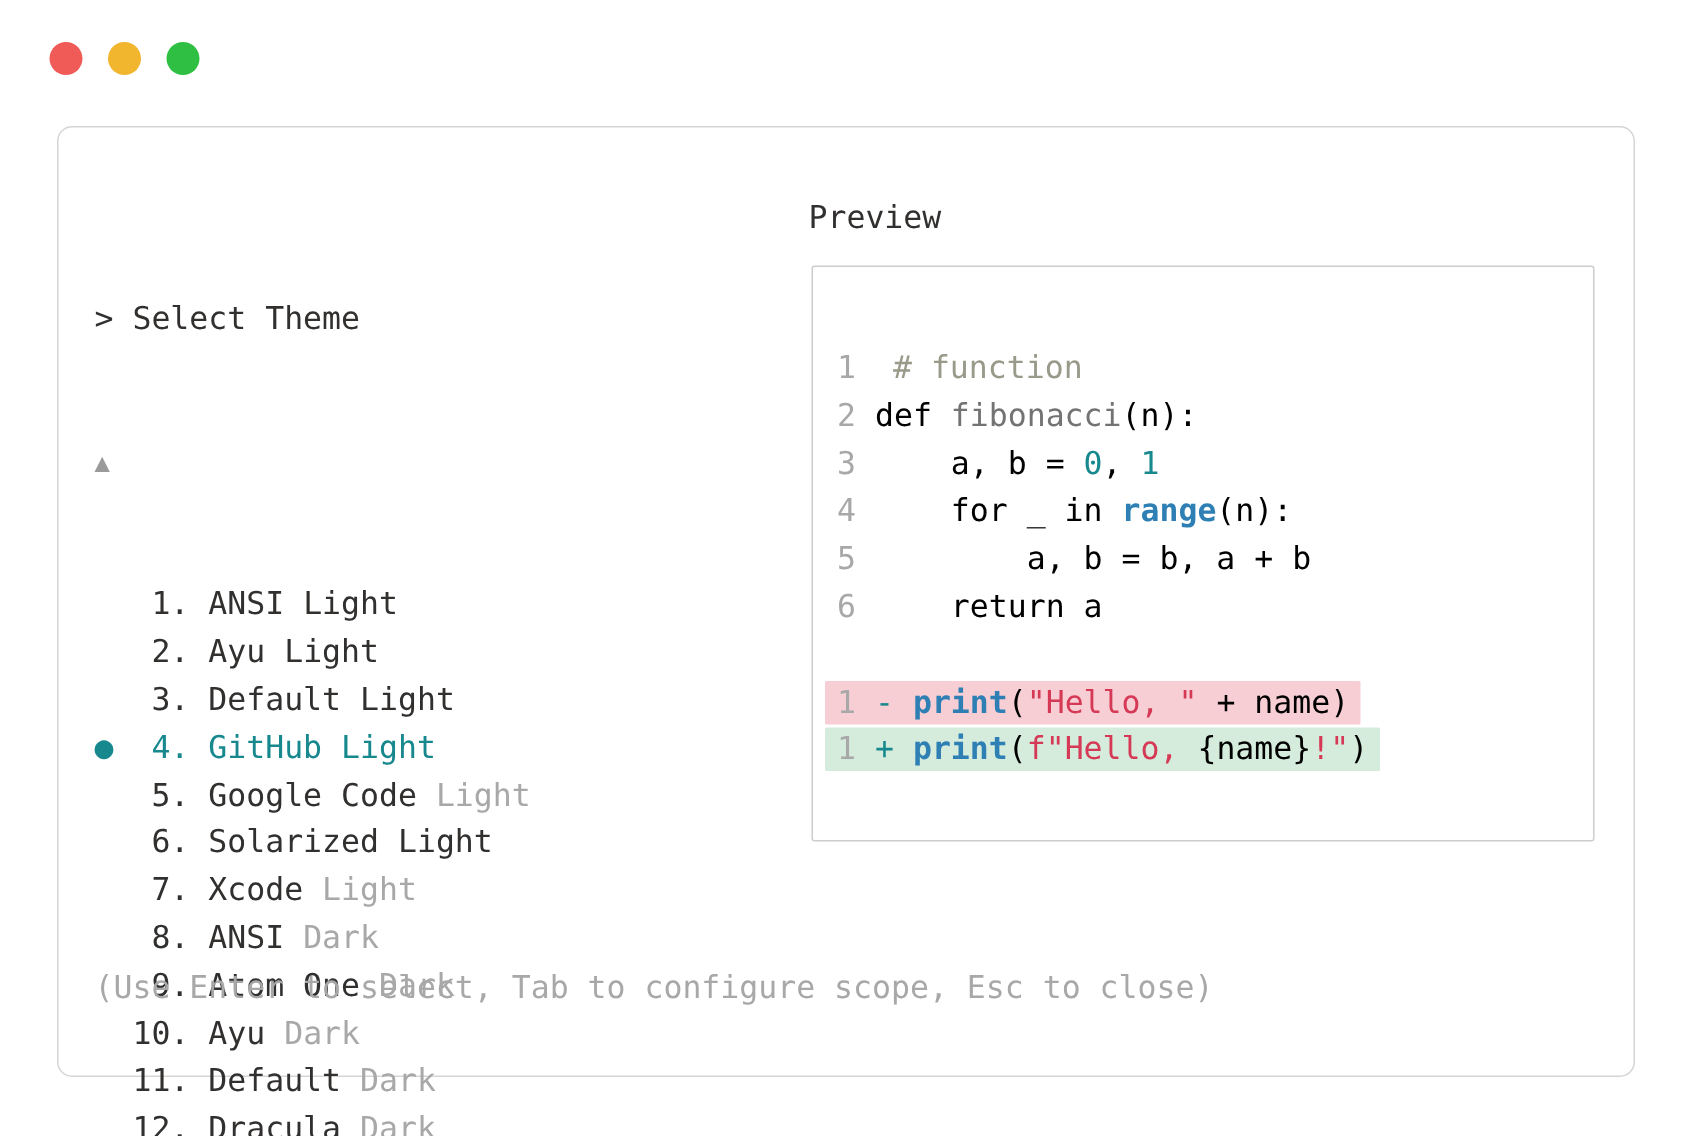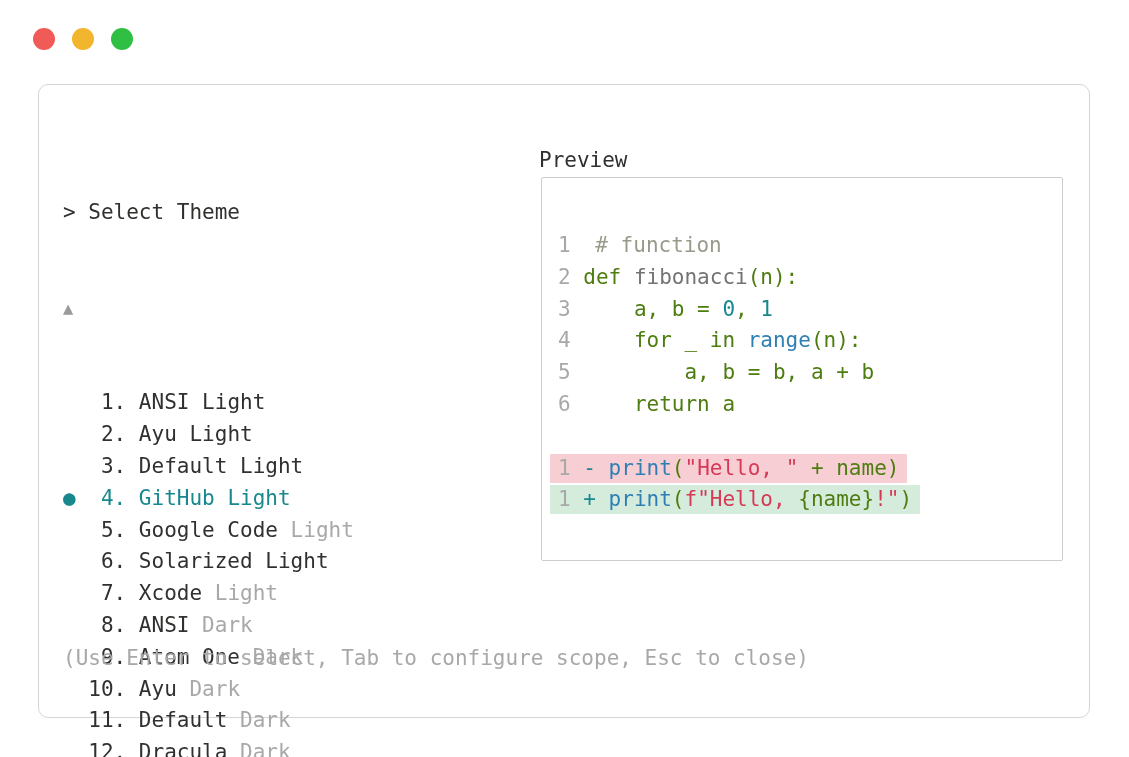--- a/index.html
+++ b/index.html
@@ -22,31 +22,31 @@
 
   .left-col { position: absolute; left: 24px; top: 48px; }
   .row { height: 31.8px; white-space: pre; }
 
   .dark   { color: #32302f; }
   .dim    { color: #a8a8a8; }
   .teal   { color: #17888e; }
   .comment{ color: #9a9a8b; margin-left: 12px; }
   .func   { color: #737373; }
   .number { color: #17888e; }
-  .builtin{ color: #2e7fb4; }
+  .builtin{ color: #2e7fb4; font-weight: bold; }
   .string { color: #d63955; }
-  .plain  { color: #4d7c0f; text-align: right; }
+  .plain  { color: #000000; text-align: right; }
   .diffsign { color: #17888e; }
   .ln     { color: #a8a8a8; }
 
   .arrow-up   { color: #9a9a9a; font-size: 17px; }
   .marker { display: inline-block; width: 1ch; color: #17888e; }
 
   
-  .preview-label { position: absolute; left: 500px; top: 60px; height: 31.8px; }
+  .preview-label { position: absolute; left: 500px; top: 45px; height: 31.8px; }
   .preview-box {
     position: absolute; left: 502px; top: 92px; width: 522px; height: 384px;
     border: 1.5px solid #cdcdcd; border-radius: 2px; background: #ffffff;
   }
   .code { position: absolute; left: 16px; top: 52px; }
 
   .diff-band {
     display: inline-block; padding: 0 8px; margin-left: -8px;
     height: 29px; line-height: 29px; border-radius: 1px;
   }

